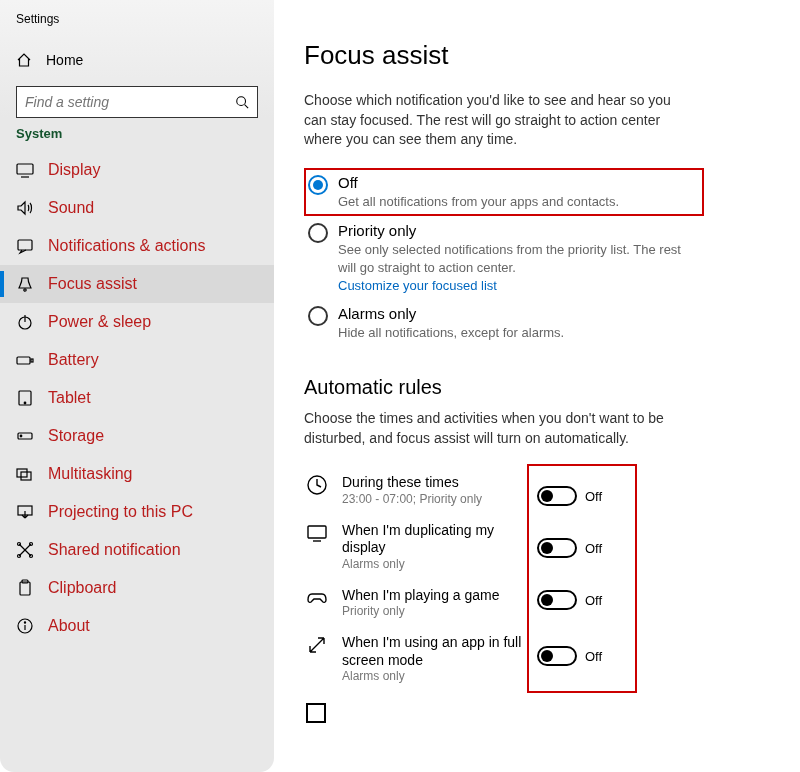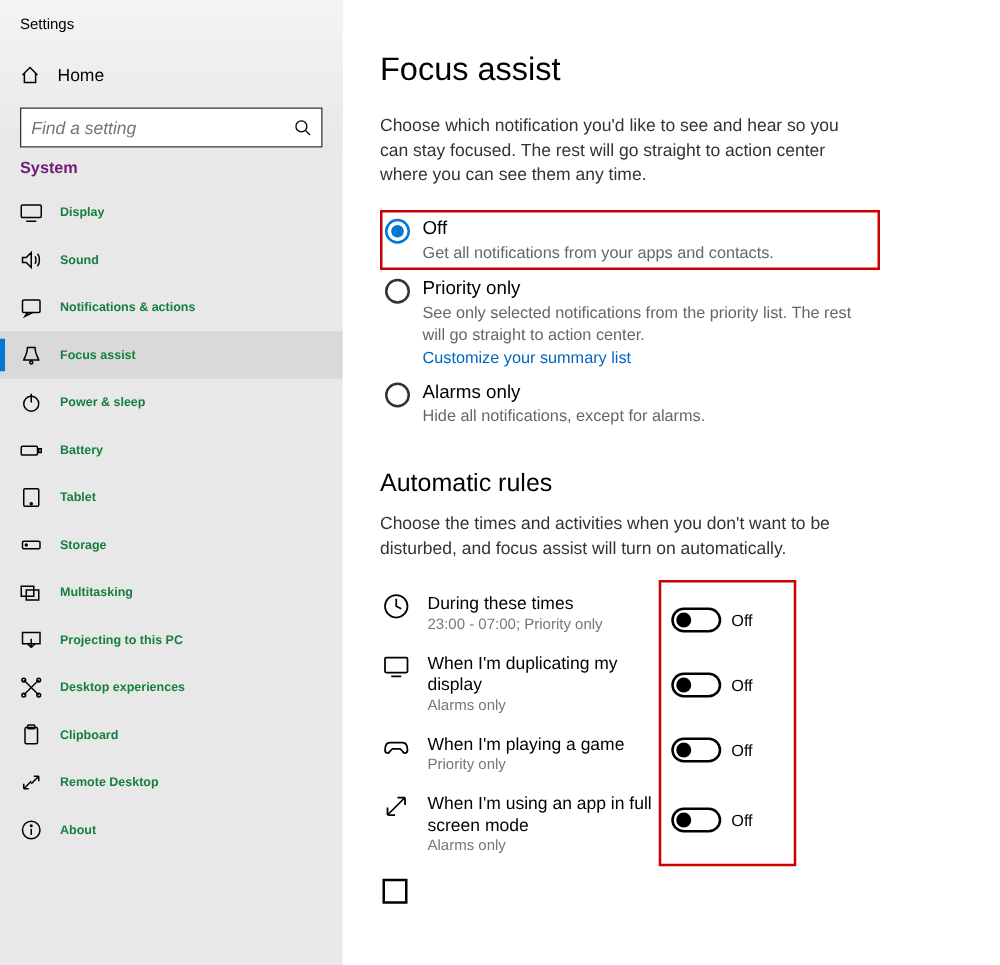--- a/index.html
+++ b/index.html
@@ -1,35 +1,35 @@
 <!DOCTYPE html>
 <html><head>
   <meta charset="utf-8">
   <style>
     * { box-sizing: border-box; margin: 0; padding: 0; font-family: "Segoe UI", -apple-system, sans-serif; }
     body { background: #fff; width: 800px; height: 772px; overflow: hidden; display: flex; }
 
-    .sidebar { width: 274px; height: 100%; background: #e8e8e8; display: flex; flex-direction: column; }
+    .sidebar { width: 274px; height: 100%; background: #e8e8e8; display: flex; flex-direction: column; border-radius: 14px; }
     .sidebar-top { background: linear-gradient(180deg, #f4f4f4 0%, #e8e8e8 100%); padding: 12px 16px 0 16px; }
     .app-title { font-size: 12px; color: #000; margin-bottom: 20px; }
     .home-row { display: flex; align-items: center; gap: 14px; padding: 6px 0; margin-bottom: 12px; cursor: pointer; }
     .home-row .icon { width: 16px; height: 16px; display: flex; align-items: center; justify-content: center; }
     .home-row .label { font-size: 14px; color: #000; }
     .search-wrap { display: flex; align-items: center; border: 1px solid #333; background: #fff; padding: 0 8px; height: 32px; }
     .search-input { flex: 1; border: none; outline: none; font-size: 14px; font-style: italic; color: #555; background: transparent; }
     .search-icon { width: 14px; height: 14px; }
 
-    .section-header { font-size: 13px; font-weight: 600; color: #701a75; padding: 8px 16px 10px 16px; }
+    .section-header { font-size: 13px; font-weight: 600; color: #14532d; padding: 8px 16px 10px 16px; }
 
     .nav { flex: 1; }
     .nav-item { display: flex; align-items: center; gap: 14px; padding: 10px 16px; cursor: pointer; position: relative; }
     .nav-item.active { background: #d9d9d9; }
     .nav-item.active::before { content: ""; position: absolute; left: 0; top: 6px; bottom: 6px; width: 4px; background: #0078d4; }
     .nav-item .icon { width: 18px; height: 18px; display: flex; align-items: center; justify-content: center; }
-    .nav-item .label { font-size: 10px; color: #15803d; font-weight: bold; }
+    .nav-item .label { font-size: 16px; color: #b91c1c; }
 
     .main { flex: 1; padding: 40px 30px 20px 30px; overflow-y: auto; color: #000; }
     .page-title { font-size: 26px; font-weight: 400; margin-bottom: 20px; }
     .page-desc { font-size: 14px; color: #333; line-height: 1.4; max-width: 390px; margin-bottom: 18px; }
 
     .radio-group { margin-bottom: 28px; }
     .radio-row { display: flex; align-items: flex-start; gap: 10px; padding: 6px 4px; max-width: 400px; }
     .radio-row.hl { outline: 2px solid #c00; outline-offset: -2px; }
     .radio { width: 20px; height: 20px; border-radius: 50%; border: 2px solid #333; flex: none; margin-top: 1px; position: relative; }
     .radio.sel { border-color: #0078d4; }
@@ -181,39 +181,30 @@
       <span class="icon">
           <svg viewBox="0 0 18 18" width="18" height="18" fill="none" stroke="#000" stroke-width="1.2">
             <line x1="3" y1="15" x2="15" y2="3"></line>
             <line x1="3" y1="3" x2="15" y2="15"></line>
             <circle cx="3" cy="3" r="1.5"></circle>
             <circle cx="15" cy="3" r="1.5"></circle>
             <circle cx="3" cy="15" r="1.5"></circle>
             <circle cx="15" cy="15" r="1.5"></circle>
           </svg>
         </span>
-      <span class="label">Desktop experiences</span>
+      <span class="label">Shared notification</span>
     </div>
     <div class="nav-item">
       <span class="icon">
           <svg viewBox="0 0 18 18" width="18" height="18" fill="none" stroke="#000" stroke-width="1.2">
             <rect x="4" y="3" width="10" height="13" rx="1"></rect>
             <rect x="6" y="1" width="6" height="3" rx="1"></rect>
           </svg>
         </span>
       <span class="label">Clipboard</span>
-    </div>
-    <div class="nav-item">
-      <span class="icon">
-          <svg viewBox="0 0 18 18" width="18" height="18" fill="none" stroke="#000" stroke-width="1.2">
-            <path d="M3 14 L9 8 M15 4 L9 10"></path>
-            <path d="M3 14 L3 10 M3 14 L7 14 M15 4 L15 8 M15 4 L11 4"></path>
-          </svg>
-        </span>
-      <span class="label">Remote Desktop</span>
     </div>
     <div class="nav-item">
       <span class="icon">
           <svg viewBox="0 0 18 18" width="18" height="18" fill="none" stroke="#000" stroke-width="1.2">
             <circle cx="9" cy="9" r="7"></circle>
             <line x1="9" y1="8" x2="9" y2="13"></line>
             <circle cx="9" cy="5.5" r="0.6" fill="#000"></circle>
           </svg>
         </span>
       <span class="label">About</span>
@@ -231,21 +222,21 @@
       <div class="radio-body">
         <div class="radio-label">Off</div>
         <div class="radio-desc">Get all notifications from your apps and contacts.</div>
       </div>
     </div>
     <div class="radio-row">
       <div class="radio"></div>
       <div class="radio-body">
         <div class="radio-label">Priority only</div>
         <div class="radio-desc">See only selected notifications from the priority list. The rest will go straight to action center.</div>
-        <div class="radio-link">Customize your summary list</div>
+        <div class="radio-link">Customize your focused list</div>
       </div>
     </div>
     <div class="radio-row">
       <div class="radio"></div>
       <div class="radio-body">
         <div class="radio-label">Alarms only</div>
         <div class="radio-desc">Hide all notifications, except for alarms.</div>
       </div>
     </div>
   </div>

